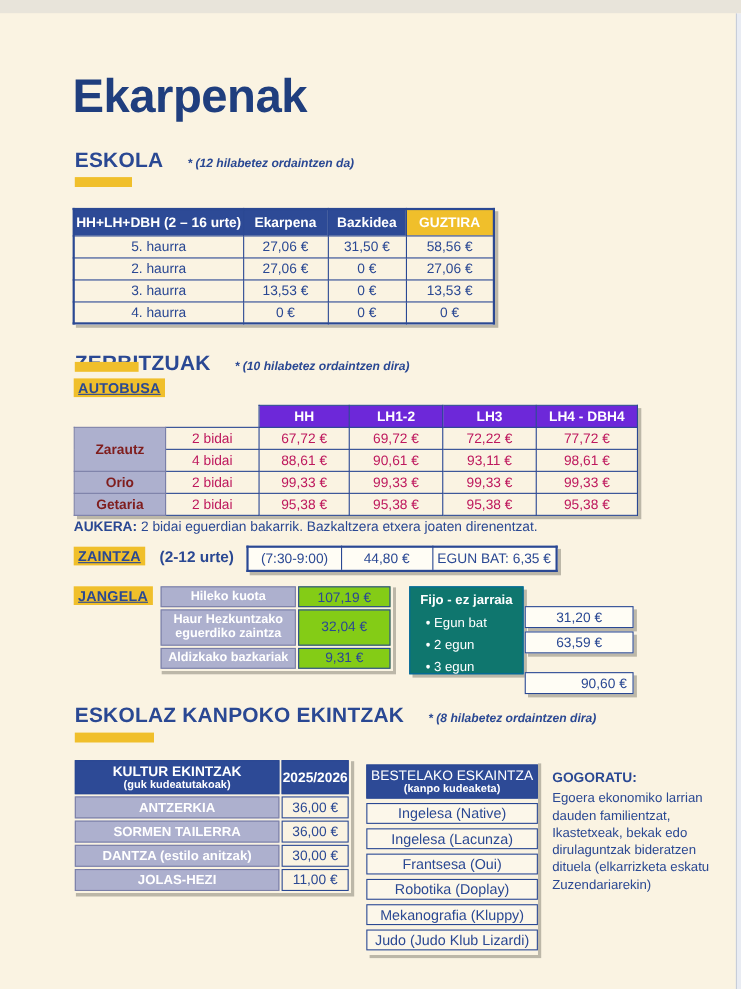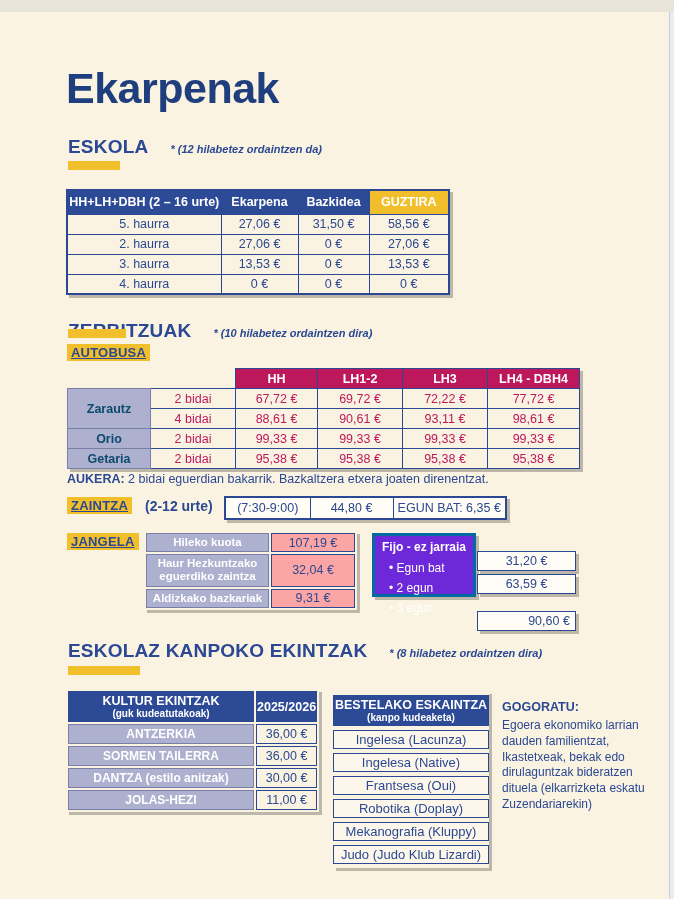--- a/index.html
+++ b/index.html
@@ -29,61 +29,61 @@
   #eskola-table { border-collapse:collapse; }
   #eskola-table th, #eskola-table td { border:1px solid #2a4893; text-align:center; }
   #eskola-table th { background:#2d4a96; color:#fff; font-size:12.5px; font-weight:bold; height:24px; }
   #eskola-table th.gold { background:#f0bf2b; }
   #eskola-table td { font-size:12.5px; height:20px; color:#2a4893; }
   #eskola-table { border:2px solid #2a4893; }
 
   
   #bus-table { border-collapse:collapse; }
   #bus-table th, #bus-table td { text-align:center; font-size:12.5px; }
-  #bus-table th { background:#be185d; color:#fff; border:1px solid #2a4893; height:19px; font-weight:bold; }
+  #bus-table th { background:#6d28d9; color:#fff; border:1px solid #2a4893; height:19px; font-weight:bold; }
   #bus-table td { border:1px solid #2a4893; height:20px; color:#be185d; }
-  #bus-table td.lav { background:#adb0ce; color:#0c4a6e; font-weight:bold; border:1px solid #7a7fa8; }
+  #bus-table td.lav { background:#adb0ce; color:#7f1d1d; font-weight:bold; border:1px solid #7a7fa8; }
   #bus-table .ghost { border:none; background:transparent; }
 
   .lead { font-size:12.5px; color:#2a4893; }
   .lead b { font-weight:800; }
 
   
   #zaintza-table { border-collapse:collapse; border:2px solid #2a4893; background:#fffdf5; }
   #zaintza-table td { border:1px solid #2a4893; text-align:center; font-size:12.5px; height:22px; color:#2a4893; }
 
   
   #monthly { border-collapse:separate; border-spacing:2px; }
   #monthly td { text-align:center; font-size:12px; }
   #monthly td.lab { background:#adb0ce; color:#fff; font-weight:bold; border:1px solid #7a7fa8; width:123px; font-size:11.5px; line-height:1.15; padding:2px 4px; }
-  #monthly td.val { background:#fca5a5; border:1.5px solid #2a4893; width:84px; font-size:12.5px; }
-
-  
-  #fijo-block { background:#6d28d9; border:3px solid #0369a1; width:104px; height:64px; color:#fff; padding:4px 6px; }
+  #monthly td.val { background:#84cc16; border:1.5px solid #2a4893; width:84px; font-size:12.5px; }
+
+  
+  #fijo-block { background:#0f766e; border:1px solid #0369a1; width:104px; height:80px; color:#fff; padding:4px 6px; }
   #fijo-block .fhead { font-weight:bold; font-size:12px; text-align:center; margin-bottom:4px; }
   #fijo-block .frow { font-size:12px; padding:3px 0 3px 8px; }
   .fijo-val { background:#fffdf5; border:1.5px solid #2a4893; width:99px; height:20px;
               text-align:center; font-size:12.5px; line-height:18px; color:#2a4893; }
 
   
   #kultur { border-collapse:separate; border-spacing:2px; }
   #kultur th { background:#2d4a96; color:#fff; border:1px solid #2a4893; }
   #kultur th.klab { width:186px; padding:2px 17px; }
   #kultur th.kyear { width:60px; font-size:12.5px; }
   #kultur .t1 { font-size:12.5px; font-weight:bold; }
   #kultur .t2 { font-size:10px; font-weight:bold; }
   #kultur td { text-align:center; }
   #kultur td.lab { background:#adb0ce; color:#fff; font-weight:bold; font-size:12px; border:1px solid #7a7fa8; height:20px; padding:1px 2px; }
   #kultur td.lab .sub { font-size:9.5px; font-weight:bold; display:block; margin-top:1px; }
   #kultur td.val { background:#faf3e2; border:1px solid #2a4893; font-size:12.5px; color:#2a4893; }
 
   
   #bestelako { border-collapse:separate; border-spacing:0 4px; }
   #bestelako th { background:#2d4a96; color:#fff; border:1px solid #2a4893; width:156px; padding:2px 0; }
-  #bestelako .t1 { font-size:12.5px; font-weight:bold; }
+  #bestelako .t1 { font-size:12.5px; font-weight:normal; }
   #bestelako .t2 { font-size:10px; font-weight:bold; }
   #bestelako td { background:#fcf7ea; border:1px solid #2a4893; text-align:center; font-size:13px; height:19px; color:#2a4893; }
 
   #gogoratu { width:162px; font-size:12px; line-height:1.33; color:#2a4893; }
   #gogoratu .gt { font-weight:800; font-size:12.5px; margin-bottom:2px; }
 
   #edge { right:0; top:0; width:5px; height:899px; background:#e9ecf3; border-left:1px solid #c7cdd9; }
 </style>
 </head>
 <body>
@@ -266,24 +266,24 @@
 
   <table id="bestelako" class="abs shadow" style="left:333px; top:679px;">
     <tbody>
         <tr>
       <th>
         <div class="t1">BESTELAKO ESKAINTZA</div>
         <div class="t2">(kanpo kudeaketa)</div>
       </th>
     </tr>
     <tr>
+          <td>Ingelesa (Native)</td>
+        </tr>
+    <tr>
           <td>Ingelesa (Lacunza)</td>
-        </tr>
-    <tr>
-          <td>Ingelesa (Native)</td>
         </tr>
     <tr>
           <td>Frantsesa (Oui)</td>
         </tr>
     <tr>
           <td>Robotika (Doplay)</td>
         </tr>
     <tr>
           <td>Mekanografia (Kluppy)</td>
         </tr>

